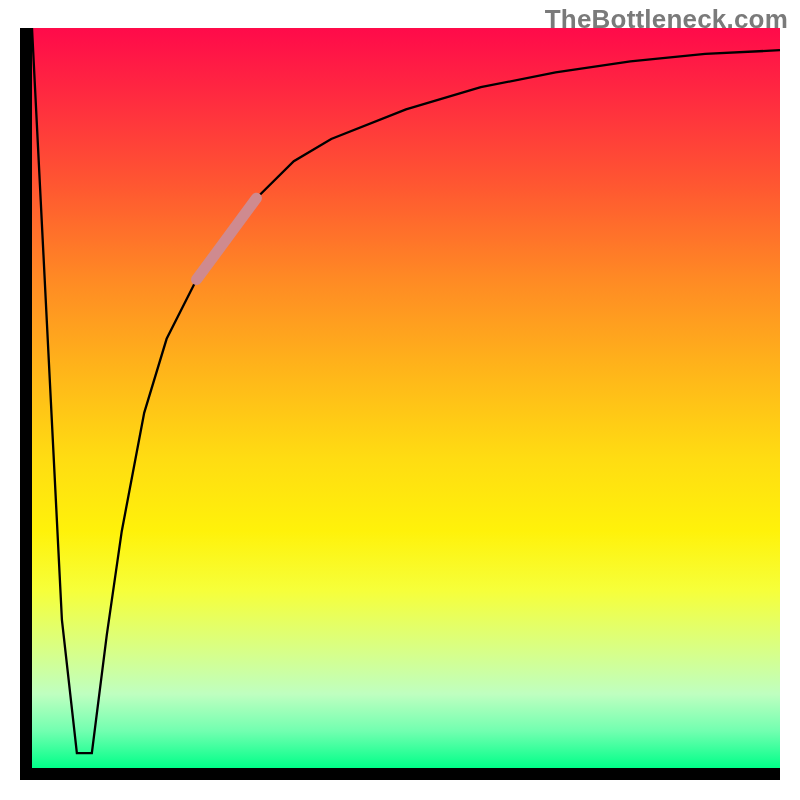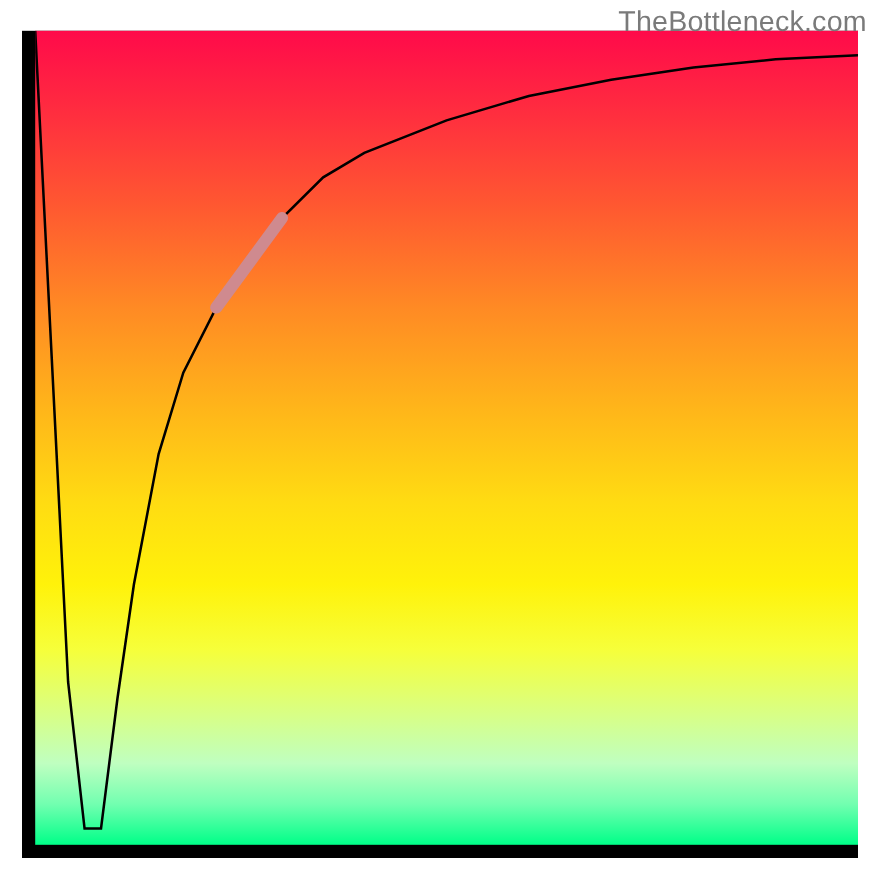--- a/index.html
+++ b/index.html
@@ -15,21 +15,21 @@
     position: relative;
     width: 800px;
     height: 800px;
   }
   .watermark {
     position: absolute;
     top: 4px;
     right: 12px;
     font-size: 26px;
     color: #7a7a7a;
-    font-weight: 400;
+    font-weight: 700;
     letter-spacing: 0.2px;
     z-index: 10;
   }
   .plot-frame {
     position: absolute;
     left: 20px;
     top: 28px;
     width: 760px;
     height: 752px;
     background: #000;

